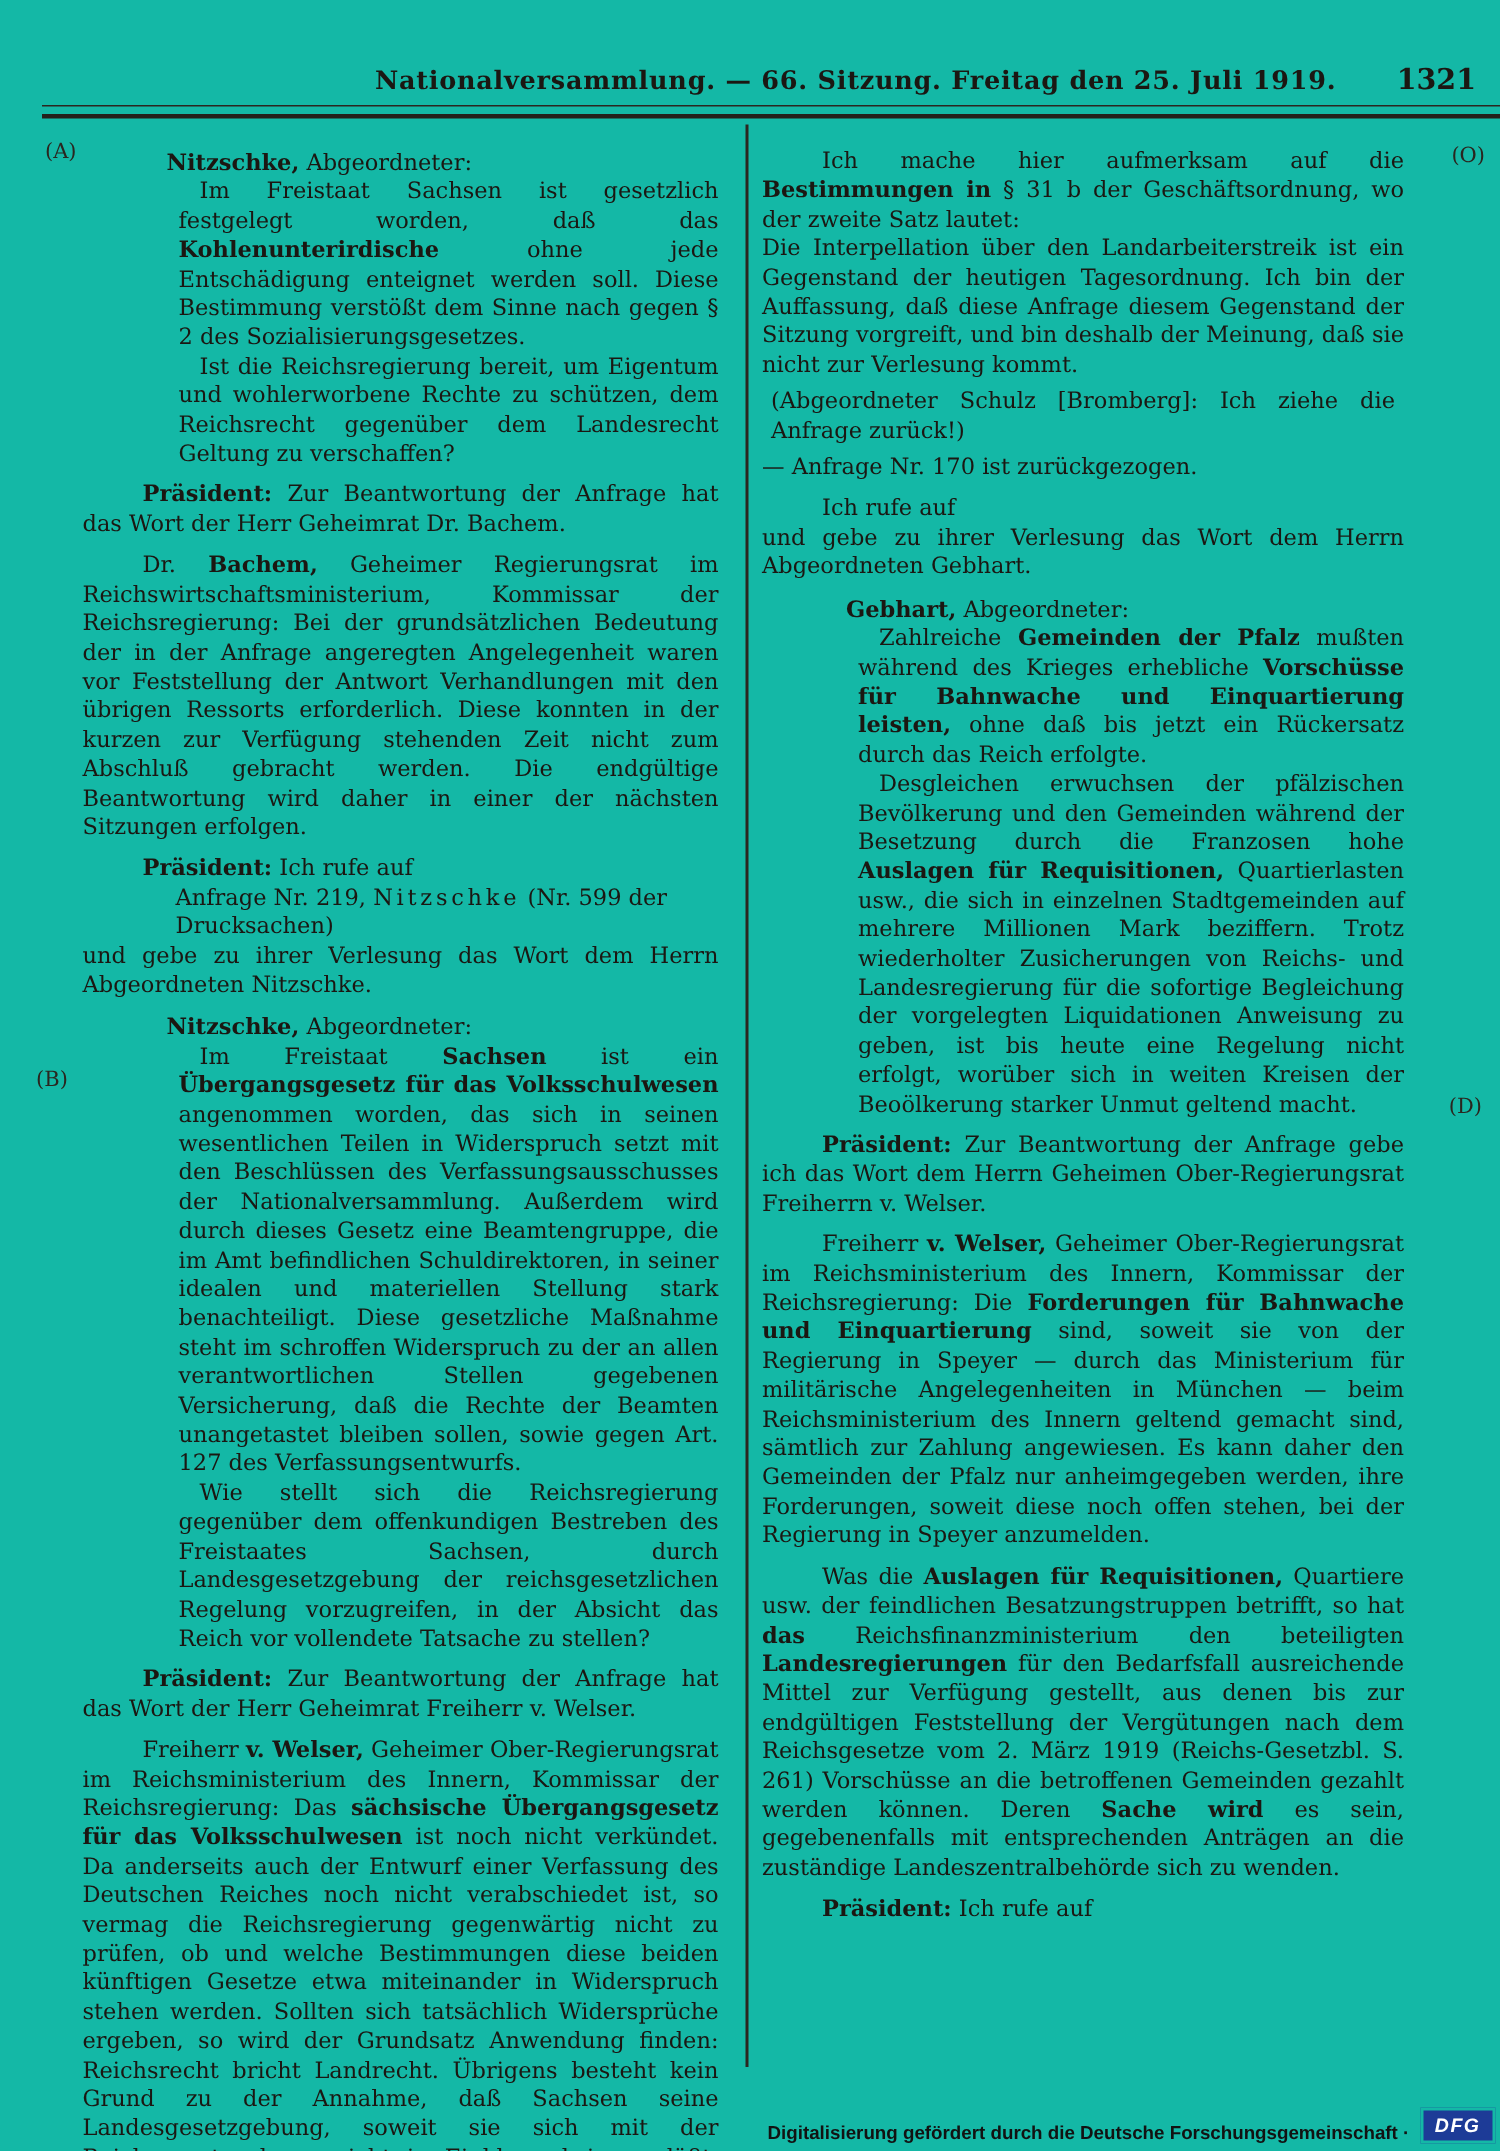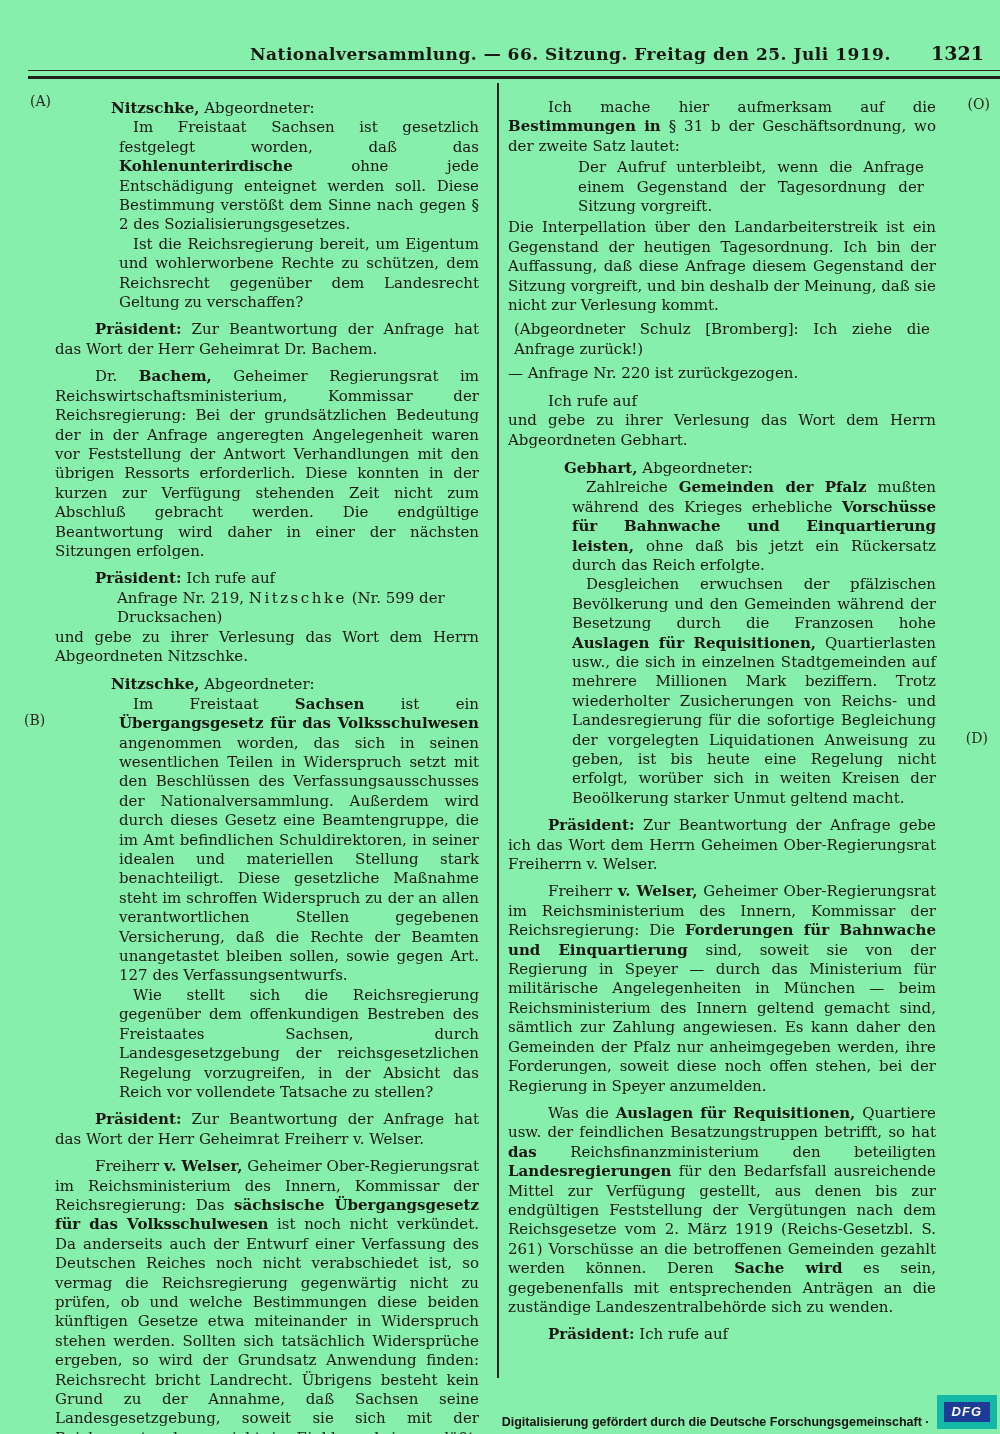--- a/index.html
+++ b/index.html
@@ -1,17 +1,17 @@
 <!DOCTYPE html>
 <html><head>
 <meta charset="utf-8">
 <style>
   html,body{margin:0;padding:0;}
   body{background:#e9e8e4;}
-  .page{position:relative;width:1000px;height:1434px;margin:0 auto;background:#86efac;
+  .page{position:relative;width:1000px;height:1434px;margin:0 auto;background:#14b8a6;
         font-family:"DejaVu Serif", serif;color:#1b1712;overflow:hidden;}
   
   .header-line{position:absolute;top:44px;left:250px;font-size:17px;font-weight:bold;
         letter-spacing:.5px;white-space:nowrap;}
   .page-number{position:absolute;top:42px;right:16px;font-size:19px;font-weight:bold;}
   .rule-thin{position:absolute;left:28px;right:0;top:70px;height:1px;background:#2b2620;}
   .rule-thick{position:absolute;left:28px;right:0;top:76px;height:3px;background:#24201b;}
   
   .divider{position:absolute;left:497px;top:83px;width:2px;height:1295px;background:#2b2620;}
   
@@ -31,21 +31,21 @@
   .p-blk{margin-left:64px !important;text-indent:14px;}
   .p-ind{margin-top:8px !important;text-indent:40px;}
   .p-list{margin-left:62px !important;text-align:left !important;}
   .p-flush{text-indent:0;}
   .p-center{text-align:center;margin:5px 6px !important;}
   .p-quote{margin:2px 12px 2px 70px !important;text-indent:0;}
   
   .footer{position:absolute;right:3px;bottom:5px;display:flex;align-items:flex-end;gap:7px;
         font-family:"Liberation Sans", sans-serif;font-weight:bold;font-size:12.5px;color:#121212;}
   .dfg-logo{display:inline-block;color:#fff;padding:2px 8px 3px 8px;font-size:13px;
-        font-style:italic;font-weight:bold;letter-spacing:1px;border:7px solid #14b8a6;}
+        font-style:italic;font-weight:bold;letter-spacing:1px;border:2px solid #14b8a6;}
 </style>
 </head>
 <body>
 
 <div class="page">
 
   <div class="header-line">Nationalversammlung. — 66. Sitzung.   Freitag den 25. Juli 1919.</div>
   <div class="page-number">1321</div>
   <div class="rule-thin"></div>
   <div class="rule-thick"></div>
@@ -67,24 +67,23 @@
       <p class="p-list"><span>Anfrage Nr. 219, </span><span class="spaced">Nitzschke</span><span> (Nr. 599 der Drucksachen)</span></p>
       <p class="p-flush"><span>und gebe zu ihrer Verlesung das Wort dem Herrn Abgeordneten Nitzschke.</span></p>
       <p class="p-speaker"><span class="bold">Nitzschke,</span><span> Abgeordneter:</span></p>
       <p class="p-blk"><span>Im Freistaat </span><span class="bold">Sachsen</span><span> ist ein </span><span class="bold">Übergangsgesetz für das Volksschulwesen</span><span> angenommen worden, das sich in seinen wesentlichen Teilen in Widerspruch setzt mit den Beschlüssen des Verfassungsausschusses der Nationalversammlung.  Außerdem wird durch dieses Gesetz eine Beamtengruppe, die im Amt befindlichen Schuldirektoren, in seiner idealen und materiellen Stellung stark benachteiligt.  Diese gesetzliche Maßnahme steht im schroffen Widerspruch zu der an allen verantwortlichen Stellen gegebenen Versicherung, daß die Rechte der Beamten unangetastet bleiben sollen, sowie gegen Art. 127 des Verfassungsentwurfs.</span></p>
       <p class="p-blk"><span>Wie stellt sich die Reichsregierung gegenüber dem offenkundigen Bestreben des Freistaates Sachsen, durch Landesgesetzgebung der reichsgesetzlichen Regelung vorzugreifen, in der Absicht das Reich vor vollendete Tatsache zu stellen?</span></p>
       <p class="p-ind"><span class="bold">Präsident:</span><span> Zur Beantwortung der Anfrage hat das Wort der Herr Geheimrat Freiherr v. Welser.</span></p>
       <p class="p-ind"><span>Freiherr </span><span class="bold">v. Welser,</span><span> Geheimer Ober-Regierungsrat im Reichsministerium des Innern, Kommissar der Reichsregierung: Das </span><span class="bold">sächsische Übergangsgesetz für das Volksschulwesen</span><span> ist noch nicht verkündet.  Da anderseits auch der Entwurf einer Verfassung des Deutschen Reiches noch nicht verabschiedet ist, so vermag die Reichsregierung gegenwärtig nicht zu prüfen, ob und welche Bestimmungen diese beiden künftigen Gesetze etwa miteinander in Widerspruch stehen werden.  Sollten sich tatsächlich Widersprüche ergeben, so wird der Grundsatz Anwendung finden: Reichsrecht bricht Landrecht.  Übrigens besteht kein Grund zu der Annahme, daß Sachsen seine Landesgesetzgebung, soweit sie sich mit der Reichsgesetzgebung nicht in Einklang bringen läßt, gleichwohl aufrechterhalten werde.</span></p>
     </div>
   <div class="col col-right">
       <p class="p-ind"><span>Ich mache hier aufmerksam auf die </span><span class="bold">Bestimmungen in</span><span> § 31 b der Geschäftsordnung, wo der zweite Satz lautet:</span></p>
-      <p class="p-quote"><span>Der Aufruf unterbleibt, wenn die Anfrage einem Gegenstand der Tagesordnung der Sitzung vorgreift.</span></p>
       <p class="p-flush"><span>Die Interpellation über den Landarbeiterstreik ist ein Gegenstand der heutigen Tagesordnung.  Ich bin der Auffassung, daß diese Anfrage diesem Gegenstand der Sitzung vorgreift, und bin deshalb der Meinung, daß sie nicht zur Verlesung kommt.</span></p>
       <p class="p-center"><span>(Abgeordneter Schulz [Bromberg]: Ich ziehe die Anfrage zurück!)</span></p>
-      <p class="p-flush"><span>— Anfrage Nr. 220 ist zurückgezogen.</span></p>
+      <p class="p-flush"><span>— Anfrage Nr. 170 ist zurückgezogen.</span></p>
       <p class="p-ind"><span>Ich rufe auf</span></p>
       <p class="p-flush"><span>und gebe zu ihrer Verlesung das Wort dem Herrn Abgeordneten Gebhart.</span></p>
       <p class="p-speaker"><span class="bold">Gebhart,</span><span> Abgeordneter:</span></p>
       <p class="p-blk"><span>Zahlreiche </span><span class="bold">Gemeinden der Pfalz</span><span> mußten während des Krieges erhebliche </span><span class="bold">Vorschüsse für Bahnwache und Einquartierung leisten,</span><span> ohne daß bis jetzt ein Rückersatz durch das Reich erfolgte.</span></p>
       <p class="p-blk"><span>Desgleichen erwuchsen der pfälzischen Bevölkerung und den Gemeinden während der Besetzung durch die Franzosen hohe </span><span class="bold">Auslagen für Requisitionen,</span><span> Quartierlasten usw., die sich in einzelnen Stadtgemeinden auf mehrere Millionen Mark beziffern.  Trotz wiederholter Zusicherungen von Reichs- und Landesregierung für die sofortige Begleichung der vorgelegten Liquidationen Anweisung zu geben, ist bis heute eine Regelung nicht erfolgt, worüber sich in weiten Kreisen der Beoölkerung starker Unmut geltend macht.</span></p>
       <p class="p-ind"><span class="bold">Präsident:</span><span> Zur Beantwortung der Anfrage gebe ich das Wort dem Herrn Geheimen Ober-Regierungsrat Freiherrn v. Welser.</span></p>
       <p class="p-ind"><span>Freiherr </span><span class="bold">v. Welser,</span><span> Geheimer Ober-Regierungsrat im Reichsministerium des Innern, Kommissar der Reichsregierung: Die </span><span class="bold">Forderungen für Bahnwache und Einquartierung</span><span> sind, soweit sie von der Regierung in Speyer — durch das Ministerium für militärische Angelegenheiten in München — beim Reichsministerium des Innern geltend gemacht sind, sämtlich zur Zahlung angewiesen.  Es kann daher den Gemeinden der Pfalz nur anheimgegeben werden, ihre Forderungen, soweit diese noch offen stehen, bei der Regierung in Speyer anzumelden.</span></p>
       <p class="p-ind"><span>Was die </span><span class="bold">Auslagen für Requisitionen,</span><span> Quartiere usw. der feindlichen Besatzungstruppen betrifft, so hat </span><span class="bold">das</span><span> Reichsfinanzministerium den beteiligten </span><span class="bold">Landesregierungen</span><span> für den Bedarfsfall ausreichende Mittel zur Verfügung gestellt, aus denen bis zur endgültigen Feststellung der Vergütungen nach dem Reichsgesetze vom 2. März 1919 (Reichs-Gesetzbl. S. 261) Vorschüsse an die betroffenen Gemeinden gezahlt werden können.  Deren </span><span class="bold">Sache wird</span><span> es sein, gegebenenfalls mit entsprechenden Anträgen an die zuständige Landeszentralbehörde sich zu wenden.</span></p>
       <p class="p-ind"><span class="bold">Präsident:</span><span> Ich rufe auf</span></p>
     </div>

